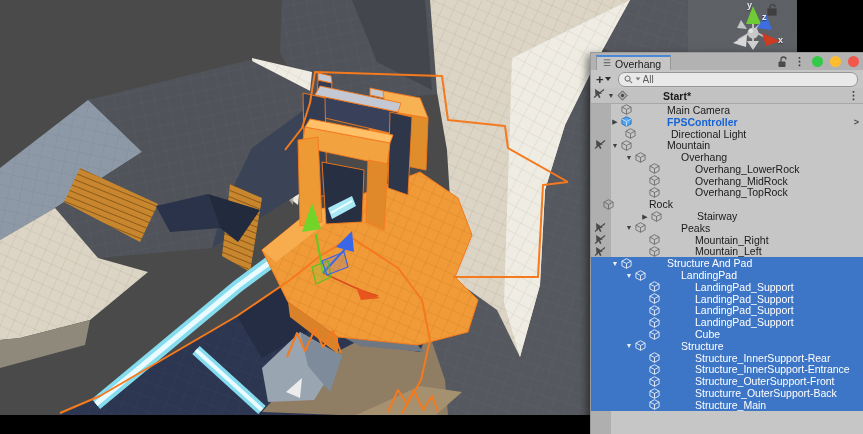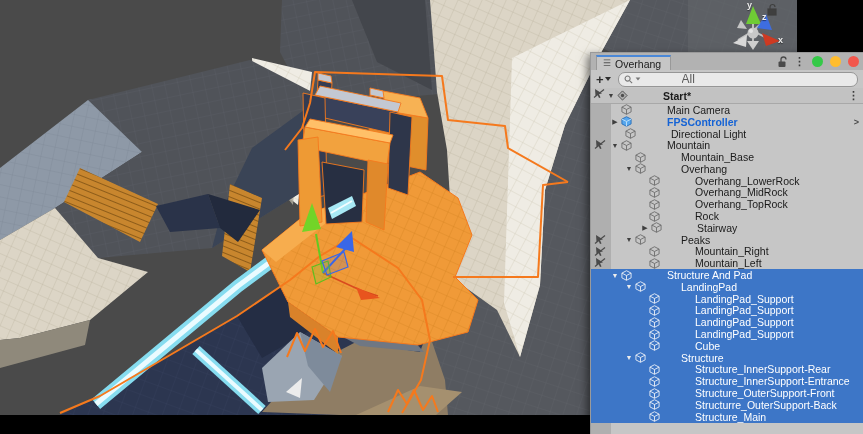--- a/index.html
+++ b/index.html
@@ -28,22 +28,22 @@
   .tab-menu-icon{color:#555;font-size:9px;line-height:1;}
   .tabbar-right{position:absolute;right:4px;top:0;height:17px;display:flex;align-items:center;gap:7px;}
   .kebab{color:#3C3C3C;font-size:11px;line-height:1;font-weight:bold;}
   .tl{width:11px;height:11px;border-radius:50%;display:inline-block;}
   .tl.g{background:#35C948;} .tl.y{background:#FFBD2E;} .tl.r{background:#F2574C;}
   .toolbar{height:18px;display:flex;align-items:center;padding:0 5px;gap:3px;flex:none;background:#C6C6C6;}
   .plus-btn{display:flex;align-items:center;color:#2E2E2E;font-size:13px;font-weight:bold;gap:1px;}
   .dd-arrow{width:0;height:0;border-left:3px solid transparent;border-right:3px solid transparent;border-top:4px solid #2E2E2E;display:inline-block;}
   .search{flex:1;height:13px;background:#E9E9E9;border:1px solid #969696;border-radius:7px;
     display:flex;align-items:center;padding:0 5px;gap:2px;margin-left:4px;}
-  .search input{flex:1;border:none;outline:none;background:transparent;font-size:12px;color:#5A5A5A;
-    font-family:"Liberation Sans",sans-serif;padding:0;height:11px;margin-left:39px;}
+  .search input{flex:1;border:none;outline:none;background:transparent;font-size:10px;color:#5A5A5A;
+    font-family:"Liberation Sans",sans-serif;padding:0;height:11px;}
   .scene-row{height:15px;display:flex;align-items:center;background:#C2C2C2;border-bottom:1px solid #A8A8A8;
     font-weight:bold;flex:none;position:relative;padding-left:14px;}
   #rows{flex:1;position:relative;background:linear-gradient(90deg,#AFAFAF 0,#AFAFAF 20px,#C6C6C6 20px);overflow:hidden;}
   .h-row{height:11.8px;display:flex;align-items:center;position:relative;white-space:nowrap;}
   .h-row.sel{background:#3D76C7;color:#FFF;}
   .exp{width:12px;flex:none;font-size:7px;color:#3F3F3F;text-align:center;line-height:1;}
   .sel .exp{color:#ECECEC;}
   .row-icon{width:13px;height:11px;flex:none;display:inline-flex;align-items:center;}
   .lbl{padding-left:1px;margin-left:32px;}
   .lbl.blue{color:#1563D5;font-weight:bold;}
@@ -296,30 +296,20 @@
         <span class="exp">▼</span>
         <span class="row-icon">
           <svg width="11" height="11" viewBox="0 0 12 12">
             <path d="M6,0.8 L11,3.4 V8.6 L6,11.2 L1,8.6 V3.4 Z" fill="none" stroke="#6E6E6E" stroke-width="1"></path>
             <path d="M1,3.4 L6,6 L11,3.4 M6,6 V11.2" fill="none" stroke="#6E6E6E" stroke-width="1"></path>
           </svg>
         </span>
         <span class="lbl">Mountain</span>
       </div>
       <div class="h-row" style="padding-left: 32px;">
-        <span class="exp"></span>
-        <span class="row-icon">
-          <svg width="11" height="11" viewBox="0 0 12 12">
-            <path d="M6,0.8 L11,3.4 V8.6 L6,11.2 L1,8.6 V3.4 Z" fill="none" stroke="#6E6E6E" stroke-width="1"></path>
-            <path d="M1,3.4 L6,6 L11,3.4 M6,6 V11.2" fill="none" stroke="#6E6E6E" stroke-width="1"></path>
-          </svg>
-        </span>
-        <span class="lbl">Mountain_Base</span>
-      </div>
-      <div class="h-row" style="padding-left: 32px;">
         <span class="exp">▼</span>
         <span class="row-icon">
           <svg width="11" height="11" viewBox="0 0 12 12">
             <path d="M6,0.8 L11,3.4 V8.6 L6,11.2 L1,8.6 V3.4 Z" fill="none" stroke="#6E6E6E" stroke-width="1"></path>
             <path d="M1,3.4 L6,6 L11,3.4 M6,6 V11.2" fill="none" stroke="#6E6E6E" stroke-width="1"></path>
           </svg>
         </span>
         <span class="lbl">Overhang</span>
       </div>
       <div class="h-row" style="padding-left: 46px;">
@@ -345,21 +335,21 @@
       <div class="h-row" style="padding-left: 46px;">
         <span class="exp"></span>
         <span class="row-icon">
           <svg width="11" height="11" viewBox="0 0 12 12">
             <path d="M6,0.8 L11,3.4 V8.6 L6,11.2 L1,8.6 V3.4 Z" fill="none" stroke="#6E6E6E" stroke-width="1"></path>
             <path d="M1,3.4 L6,6 L11,3.4 M6,6 V11.2" fill="none" stroke="#6E6E6E" stroke-width="1"></path>
           </svg>
         </span>
         <span class="lbl">Overhang_TopRock</span>
       </div>
-      <div class="h-row" style="padding-left: 46px;">
+      <div class="h-row" style="">
         <span class="exp"></span>
         <span class="row-icon">
           <svg width="11" height="11" viewBox="0 0 12 12">
             <path d="M6,0.8 L11,3.4 V8.6 L6,11.2 L1,8.6 V3.4 Z" fill="none" stroke="#6E6E6E" stroke-width="1"></path>
             <path d="M1,3.4 L6,6 L11,3.4 M6,6 V11.2" fill="none" stroke="#6E6E6E" stroke-width="1"></path>
           </svg>
         </span>
         <span class="lbl">Rock</span>
       </div>
       <div class="h-row" style="padding-left: 48px;">

